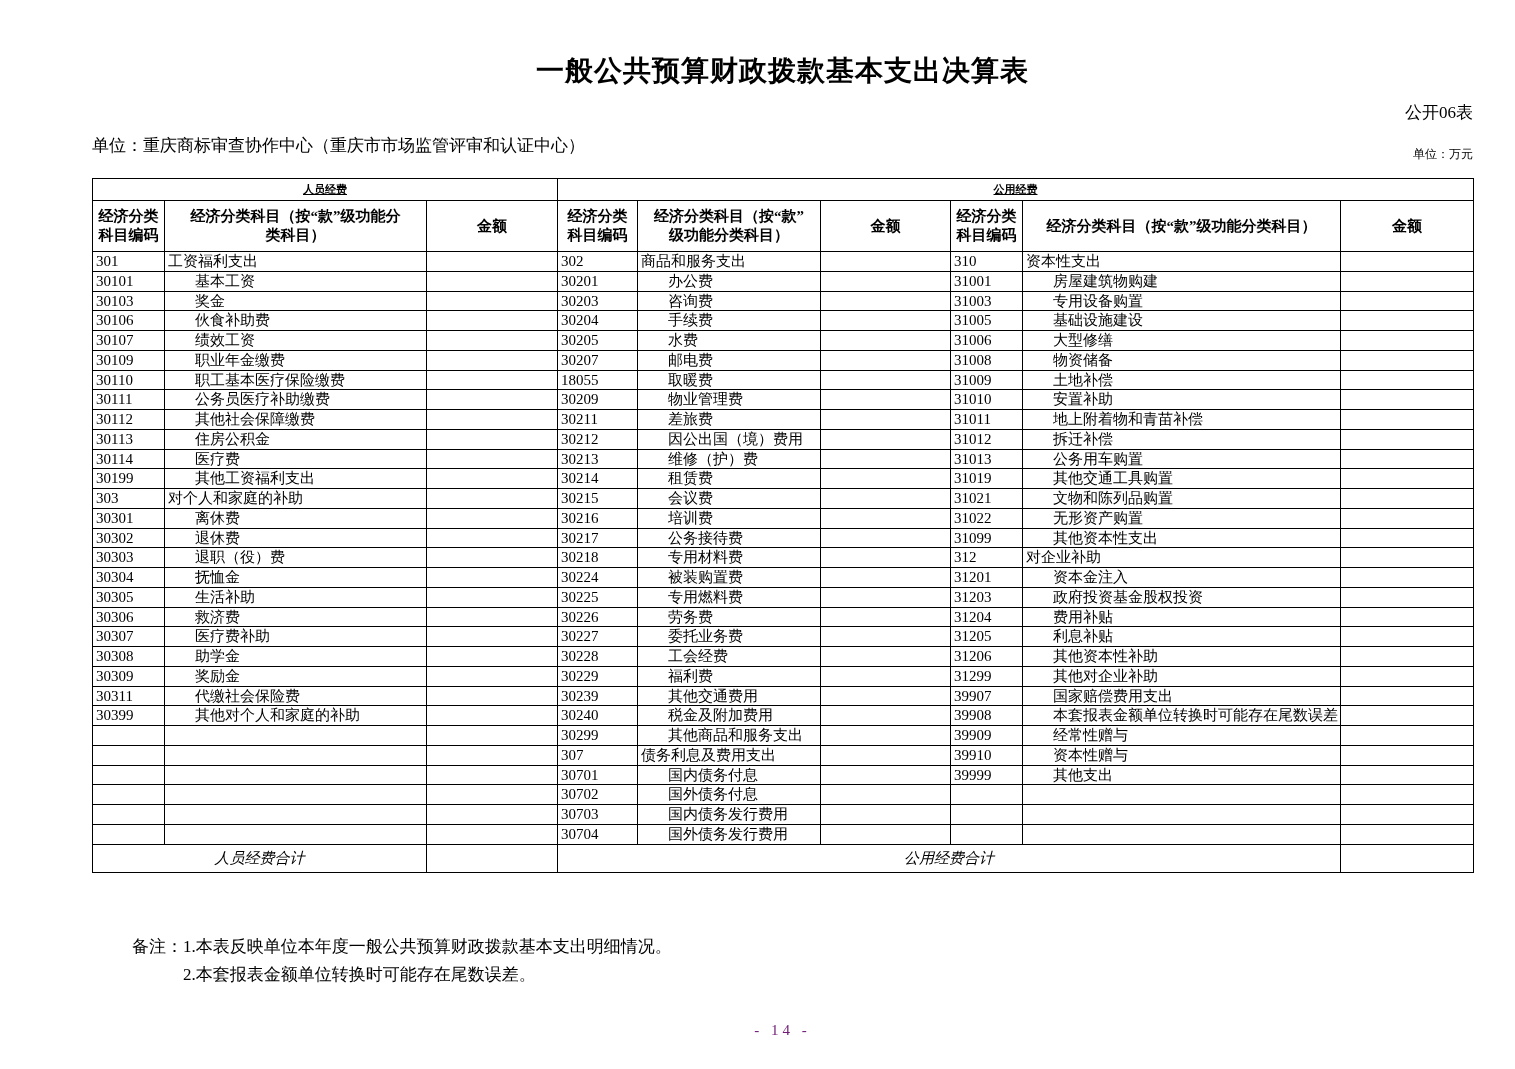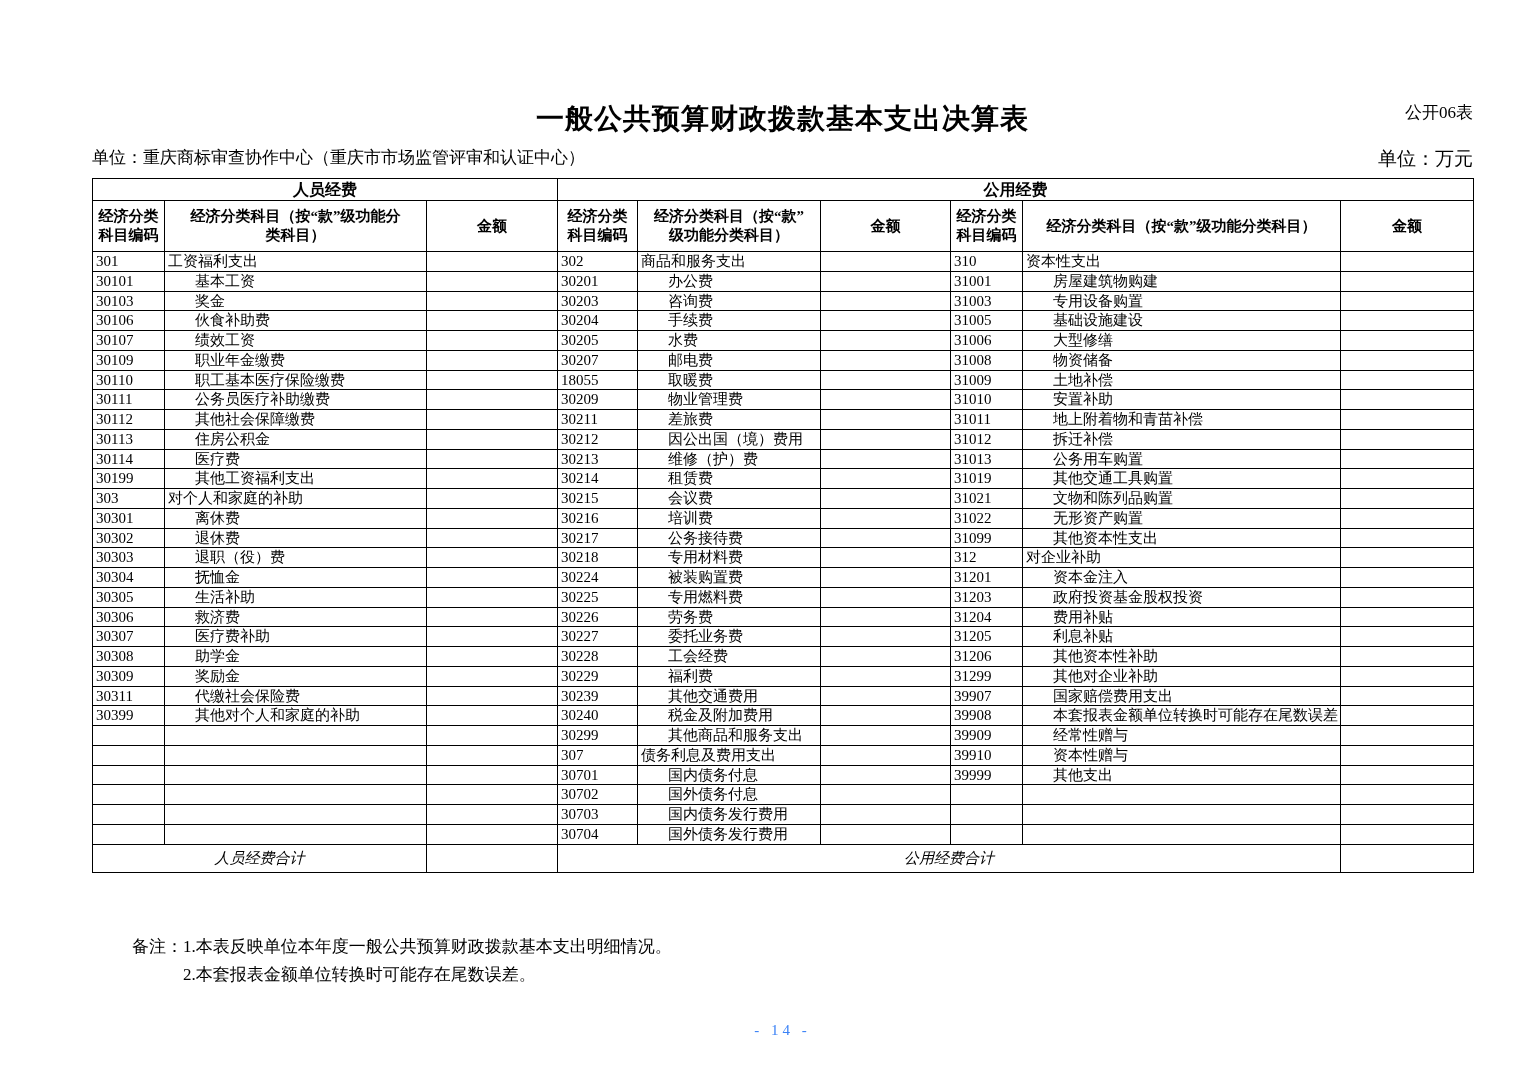--- a/index.html
+++ b/index.html
@@ -6,58 +6,58 @@
   .page{
     position:relative;
     width:1515px;height:1069px;
     background:#ffffff;
     font-family:"Liberation Serif","DejaVu Serif",serif;
     color:#000;
     overflow:hidden;
   }
   .title{
     position:absolute;top:52px;left:92px;width:1381px;
-    text-align:center;font-size:28px;font-weight:bold;letter-spacing:1px;margin-top:48px;
+    text-align:center;font-size:28px;font-weight:bold;letter-spacing:1px;
   }
   .table-no{
     position:absolute;top:101px;left:92px;width:1381px;
     text-align:right;font-size:17px;
   }
-  .org-line{position:absolute;top:146px;left:92px;font-size:17px;}
+  .org-line{position:absolute;top:134px;left:92px;font-size:17px;}
   .unit-line{
     position:absolute;top:146px;left:92px;width:1381px;
-    text-align:right;font-size:19px;
+    text-align:right;font-size:12px;
   }
   table.main{
     position:absolute;top:178px;left:92px;
     width:1381px;border-collapse:collapse;table-layout:fixed;
   }
   table.main th,table.main td{
     border:1px solid #000;
     font-size:15px;line-height:1.25;
     padding:0 3px;overflow:hidden;white-space:nowrap;
     font-weight:normal;vertical-align:middle;
   }
-  tr.group-row th{height:21px;font-size:16px;font-weight:bold;text-align:center;}
+  tr.group-row th{height:21px;font-size:11px;font-weight:bold;text-align:center;text-decoration:underline;}
   tr.colhdr-row th{height:50px;font-weight:bold;text-align:center;white-space:pre-line;}
   tbody tr{height:19.6px;}
   td.code{text-align:left;padding-left:4px;}
   td.name{text-align:left;}
   td.name.child{padding-left:30px;}
   .cat{font-weight:bold;}
   tr.total-row td{height:27px;}
   td.total{font-weight:bold;text-align:center;font-size:16px;font-style:italic;}
   .notes{
     position:absolute;top:933px;left:92px;
     font-size:17px;line-height:28px;display:flex;
   }
   .notes-label{flex:0 0 auto;margin-left:40px;}
   .pageno{
     position:absolute;top:1022px;left:92px;width:1381px;
-    text-align:center;font-size:15px;color:#3b82f6;letter-spacing:4px;
+    text-align:center;font-size:15px;color:#701a75;letter-spacing:4px;
   }
 </style>
 </head>
 <body>
 
 <div class="page">
 
   <div class="title">一般公共预算财政拨款基本支出决算表</div>
   <div class="table-no">公开06表</div>
   <div class="org-line">单位：重庆商标审查协作中心（重庆市市场监管评审和认证中心）</div>

